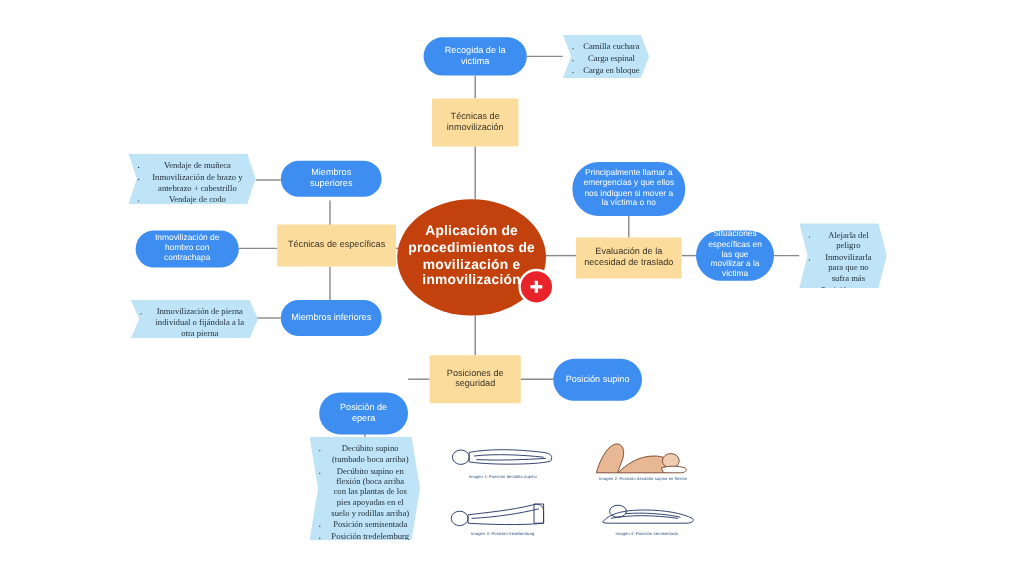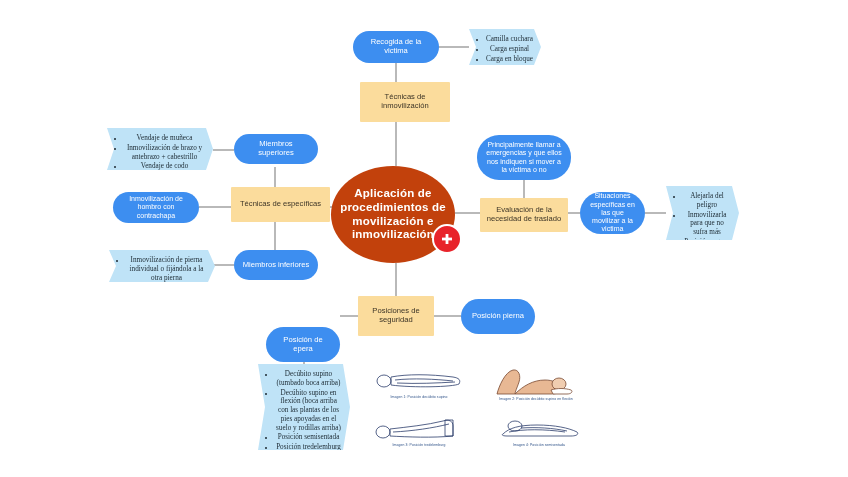--- a/index.html
+++ b/index.html
@@ -168,21 +168,21 @@
   </div>
 
   <div class="node callout" style="left:469px; top:29px; width:72px; height:36px;">
     <ul>
       <li>Camilla cuchara</li>
       <li>Carga espinal</li>
       <li>Carga en bloque</li>
     </ul>
   </div>
 
-  <div class="node rect" style="left:360px; top:82px; width:90px; height:40px;">
+  <div class="node rect" style="left:360px; top:82px; width:72px; height:40px;">
     <span>Técnicas de inmovilización</span>
   </div>
 
   <div class="node pill" style="left:234px; top:134px; width:84px; height:30px;">
     <span>Miembros superiores</span>
   </div>
 
   <div class="node callout" style="left:107px; top:128px; width:106px; height:42px;">
     <ul>
       <li>Vendaje de muñeca</li>
@@ -233,21 +233,21 @@
 
   <div class="node rect" style="left:358px; top:296px; width:76px; height:40px;">
     <span>Posiciones de seguridad</span>
   </div>
 
   <div class="node pill" style="left:266px; top:299px; width:74px; height:35px;margin-top:28px;">
     <span>Posición de epera</span>
   </div>
 
   <div class="node pill" style="left:461px; top:299px; width:74px; height:35px;">
-    <span>Posición pierna</span>
+    <span>Posición supino</span>
   </div>
 
   <div class="node callout" style="left:258px; top:364px; width:92px; height:86px;">
     <ul>
       <li>Decúbito supino (tumbado boca arriba)</li>
       <li>Decúbito supino en flexión (boca arriba con las plantas de los pies apoyadas en el suelo y rodillas arriba)</li>
       <li>Posición semisentada</li>
       <li>Posición tredelemburg</li>
     </ul>
   </div>

